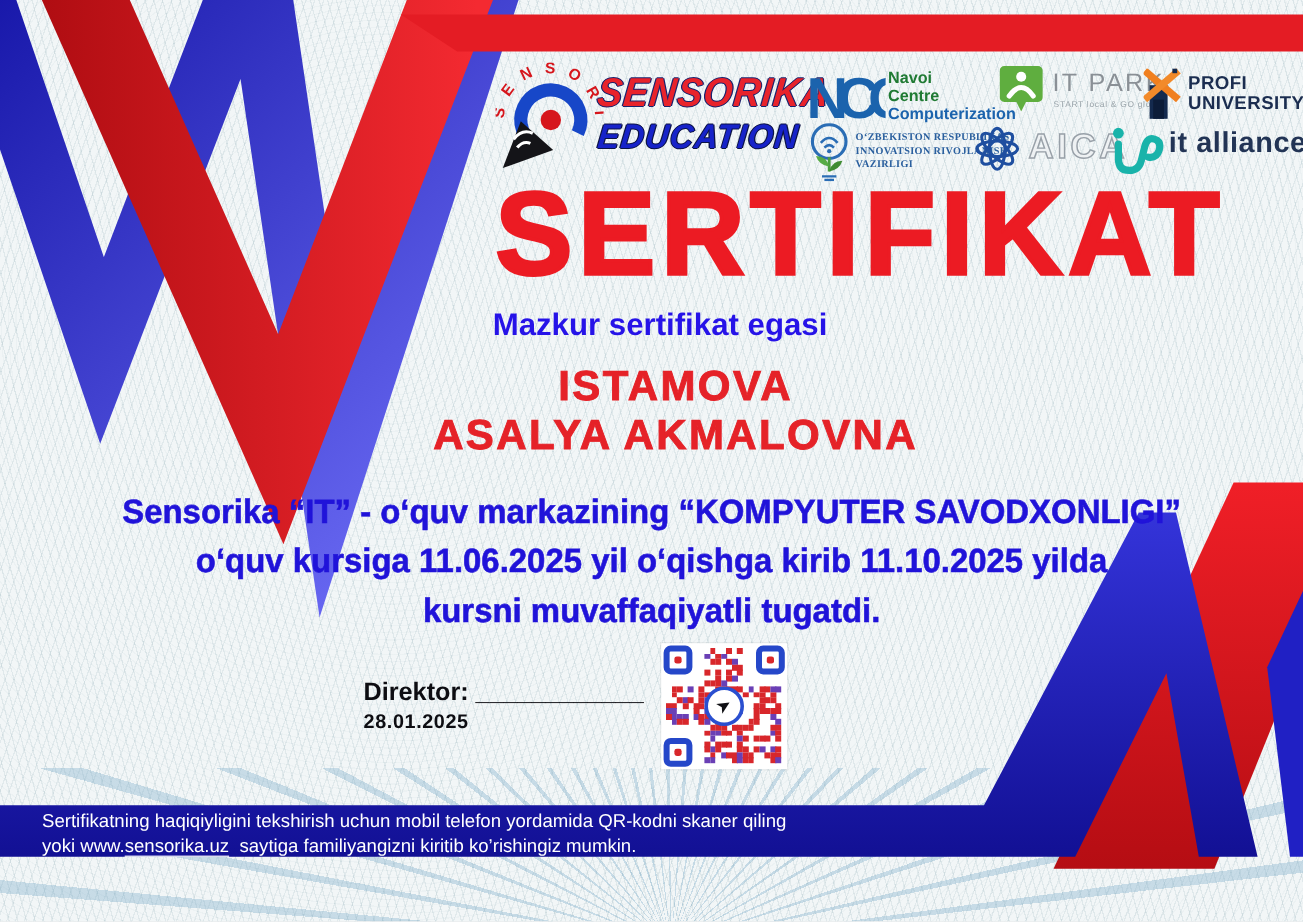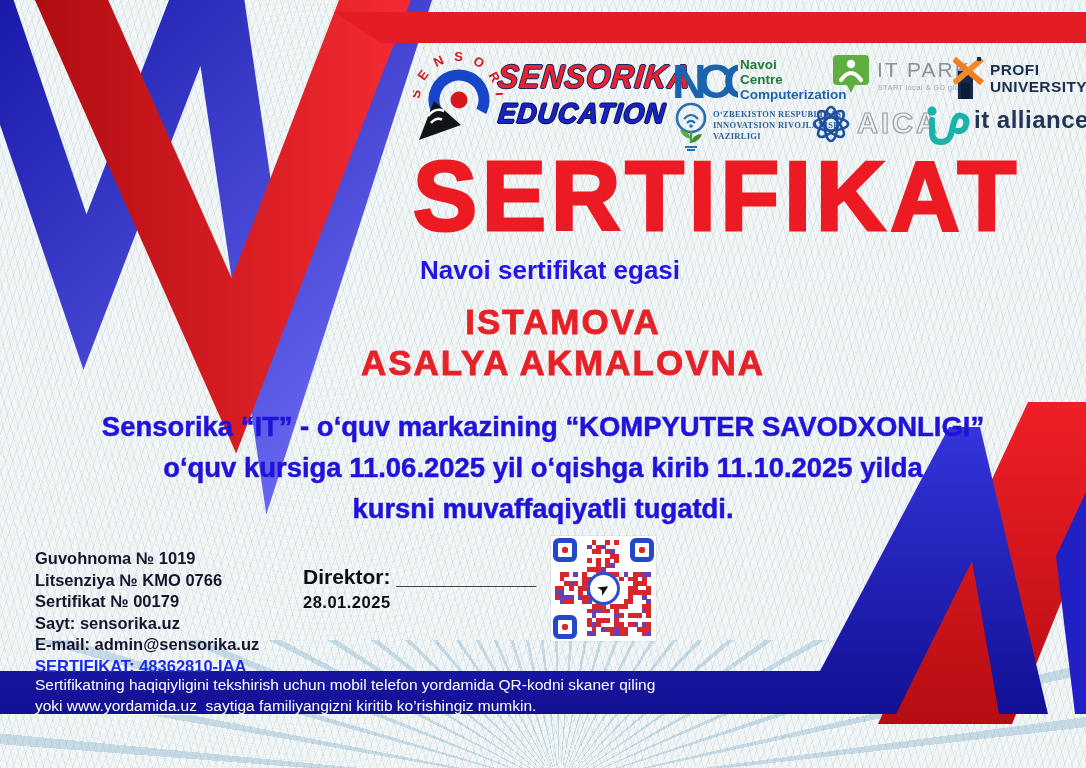--- a/index.html
+++ b/index.html
@@ -189,41 +189,33 @@
   </svg>
   <div class="layer aica-name">AICA</div>
 
   <svg class="layer ita-mark" viewBox="0 0 44 42">
     <circle cx="6" cy="7" r="4.5" fill="#19b3aa"></circle>
     <path d="M6,16 v12 q0,10 9,10 q8,0 10,-8 l3,-12 q2,-8 8,-6 q6,2 4,9 q-2,7 -9,6" fill="none" stroke="#19b3aa" stroke-width="6" stroke-linecap="round"></path>
   </svg>
   <div class="layer ita-name">it alliance</div>
 
   <div class="layer title">SERTIFIKAT</div>
-  <div class="layer subtitle">Navoi sertifikat egasi</div>
+  <div class="layer subtitle">Mazkur sertifikat egasi</div>
 
   <div class="layer recipient">
     <div>ISTAMOVA</div>
     <div>ASALYA AKMALOVNA</div>
   </div>
 
   <div class="layer bodytext">
     <div>Sensorika “IT” - o‘quv markazining “KOMPYUTER SAVODXONLIGI”</div>
     <div>o‘quv kursiga 11.06.2025 yil o‘qishga kirib 11.10.2025 yilda</div>
     <div>kursni muvaffaqiyatli tugatdi.</div>
   </div>
 
-  <div class="layer details">
-    <div>Guvohnoma № 1019</div>
-    <div>Litsenziya № KMO 0766</div>
-    <div>Sertifikat № 00179</div>
-    <div>Sayt: sensorika.uz</div>
-    <div>E-mail: admin@sensorika.uz</div>
-    <div class="code">SERTIFIKAT: 48362810-IAA</div>
-  </div>
 
   <div class="layer sign">
     <div class="sign-label">Direktor: ____________</div>
     <div class="sign-date">28.01.2025</div>
   </div>
 
   <div class="layer qr">
     <div class="qr-grid" id="qr-grid">
         <div style="position: absolute; left: 36.57px; top: 0px; width: 4.87px; height: 4.87px; background: rgb(216, 39, 43);"></div>
         <div style="position: absolute; left: 50.29px; top: 0px; width: 4.87px; height: 4.87px; background: rgb(216, 39, 43);"></div>
@@ -381,17 +373,17 @@
         <div class="dot"></div>
       </div>
     <div class="qr-logo">
       <span class="qr-cursor">➤</span>
     </div>
   </div>
 
   <div class="layer footer">
     <div>Sertifikatning haqiqiyligini tekshirish uchun mobil telefon yordamida QR-kodni skaner qiling</div>
     <div>
-      <span>yoki www.</span><span class="link">yordamida.uz</span><span>&nbsp; saytiga familiyangizni kiritib ko’rishingiz mumkin.</span>
+      <span>yoki www.</span><span class="link">sensorika.uz</span><span>&nbsp; saytiga familiyangizni kiritib ko’rishingiz mumkin.</span>
     </div>
   </div>
 
 </div>
 
 </body></html>

